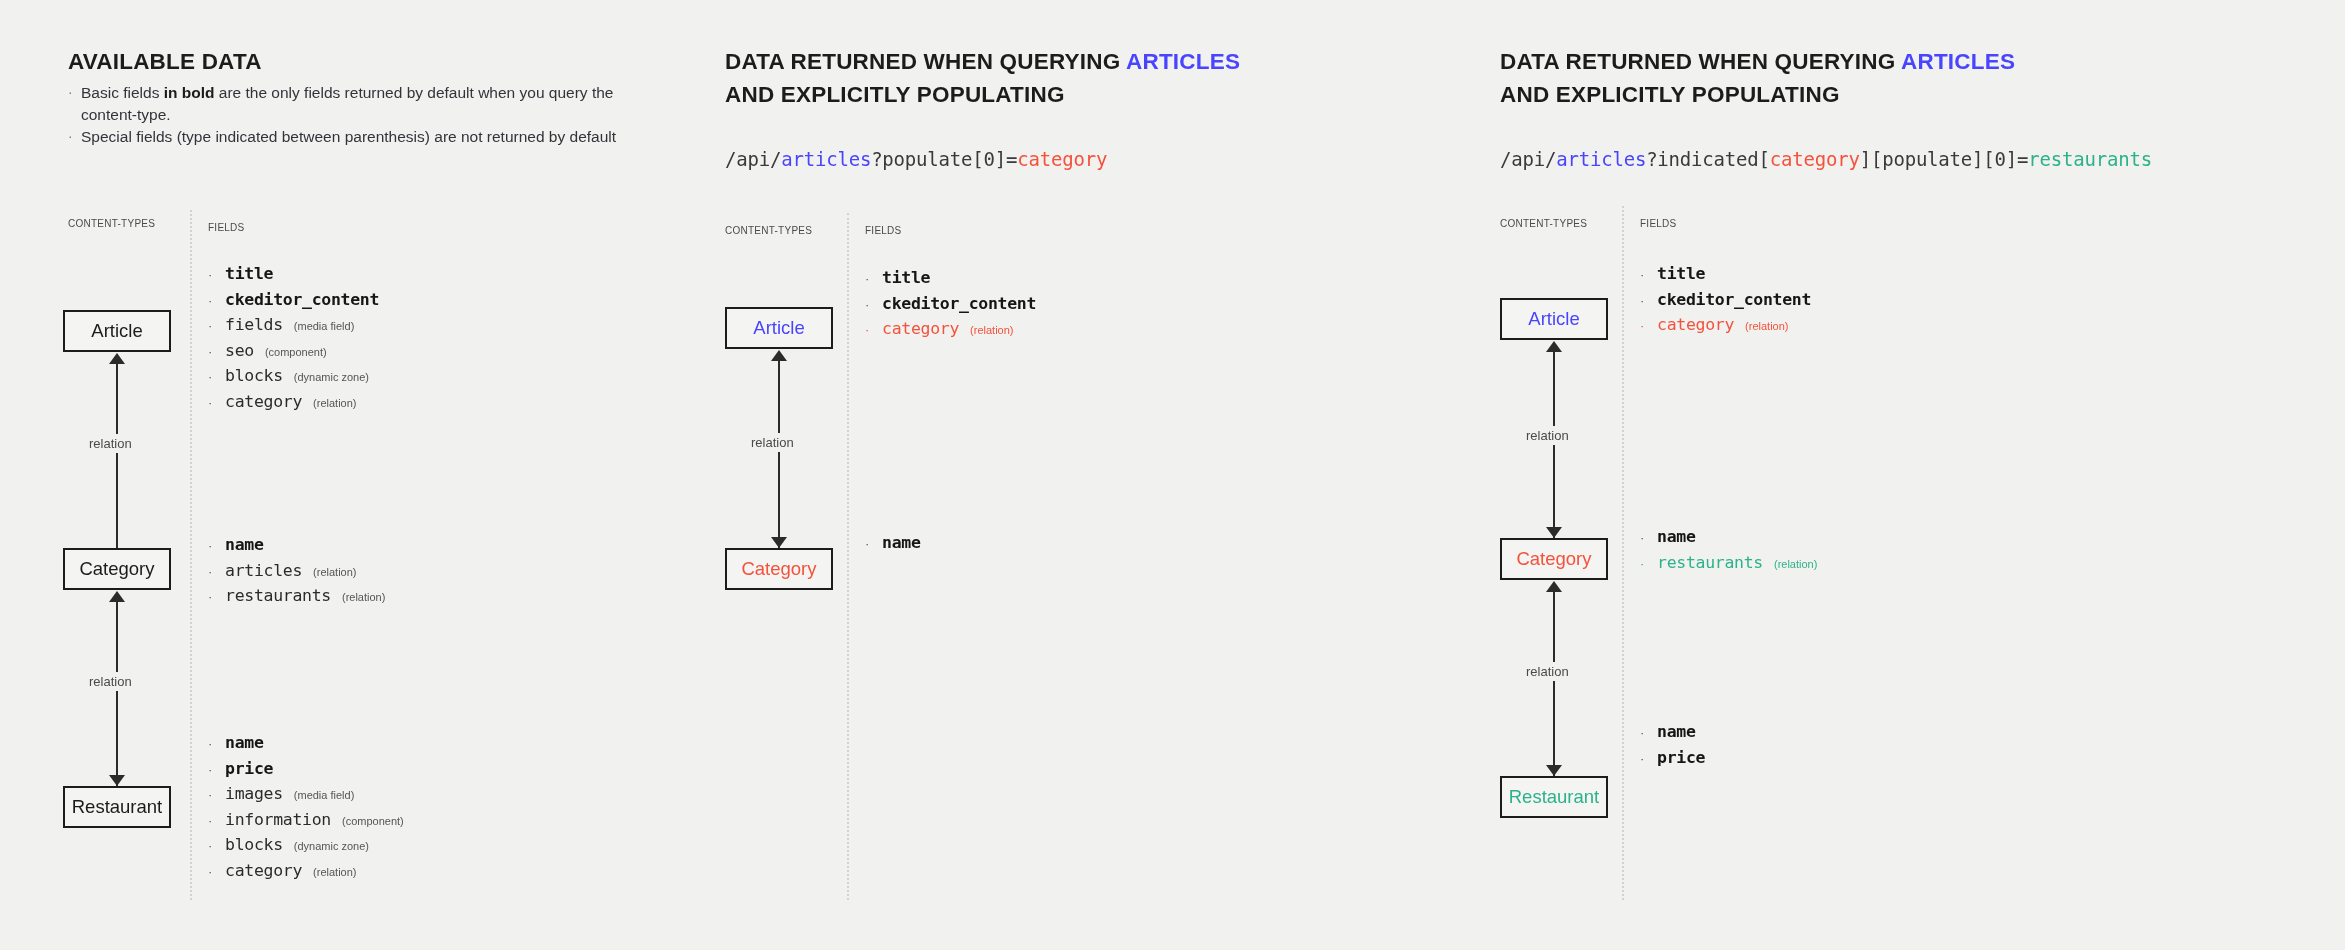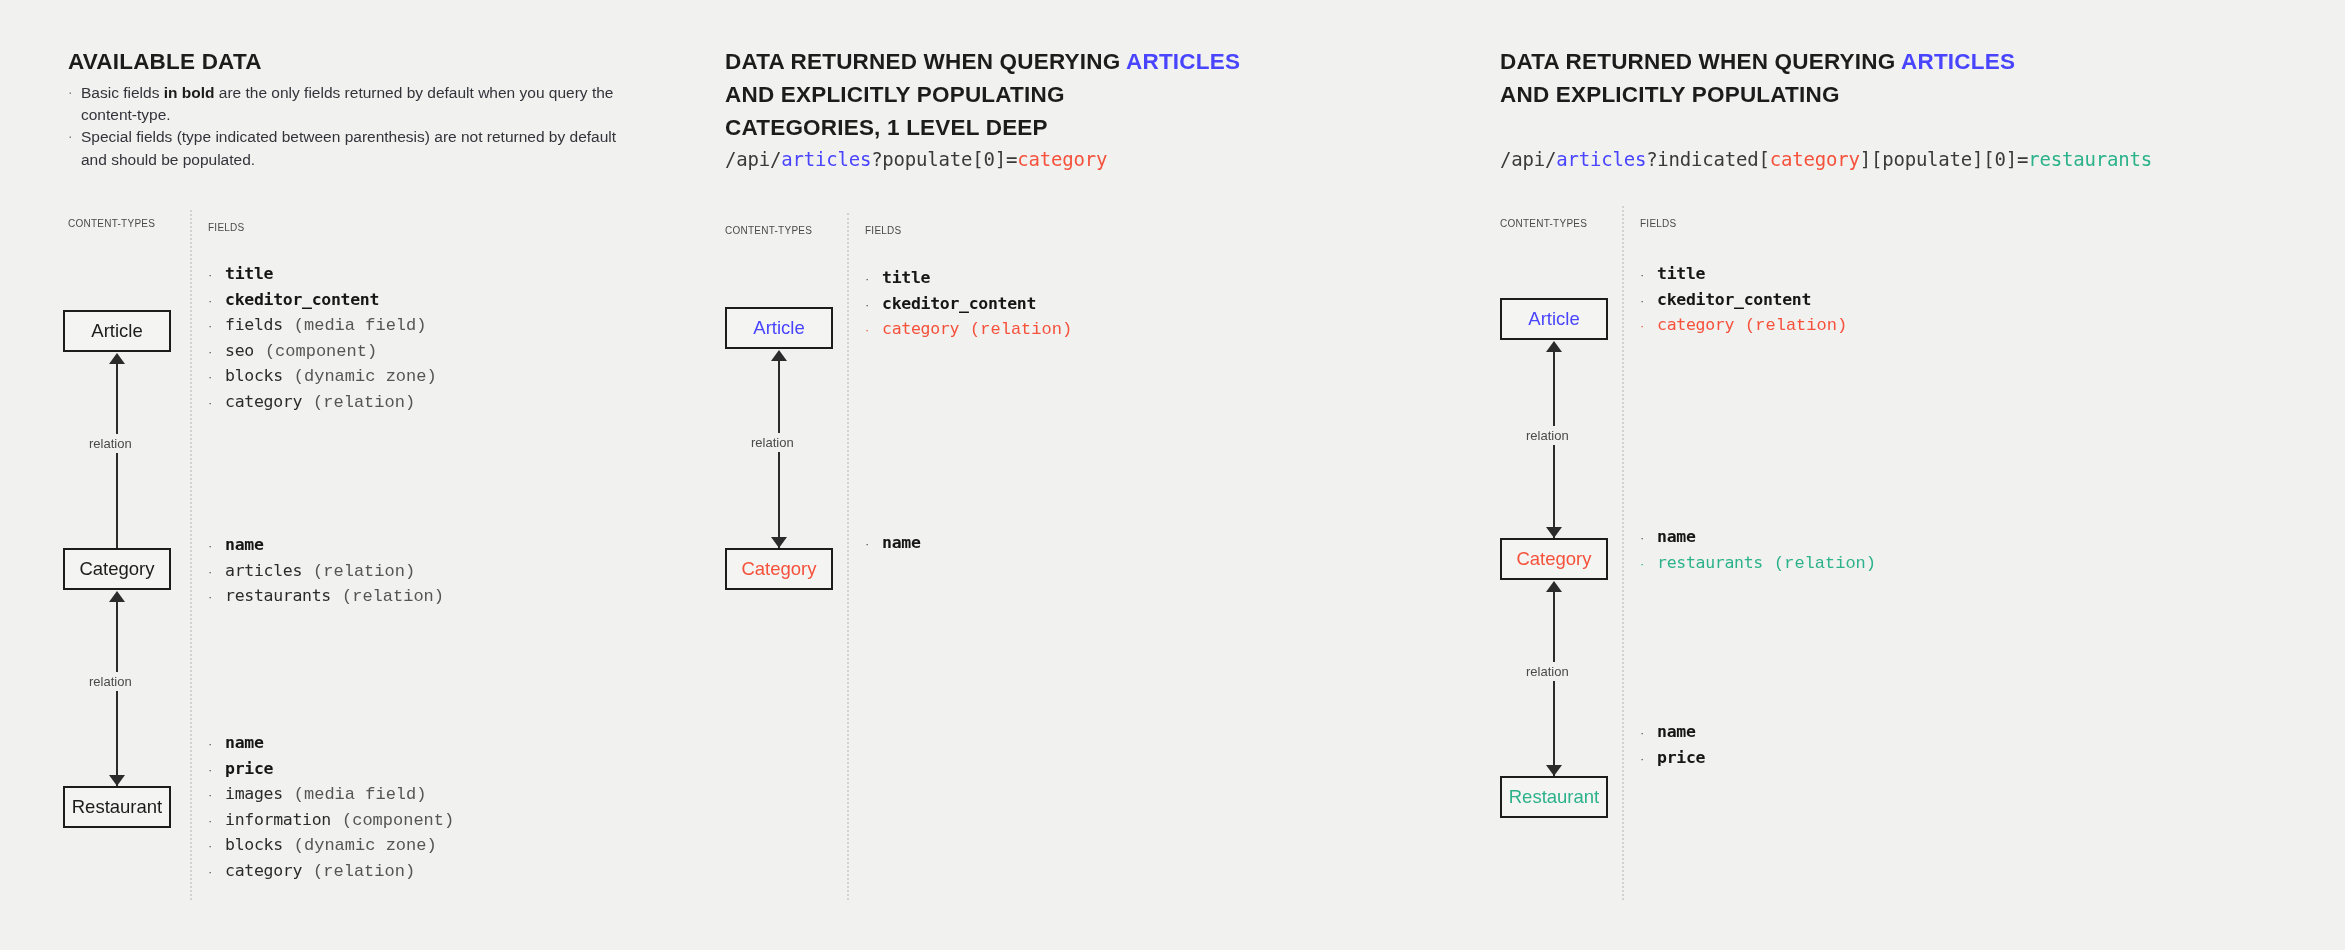--- a/index.html
+++ b/index.html
@@ -123,22 +123,22 @@
     line-height:24.5px;
   }
   .f-name{
     font-family:"DejaVu Sans Mono","Liberation Mono",monospace;
     font-size:16.5px;
     color:#2b2b2b;
     letter-spacing:-.3px;
   }
   .f-row.bold .f-name{font-weight:bold;color:#161616;}
   .f-type{
-    font-family:Liberation Mono, monospace;
-    font-size:17px;
+    font-family:Liberation Sans, sans-serif;
+    font-size:11px;
     color:#555555;
     margin-left:11px;
     text-align:center;
   }
   .f-row.red .bul,.f-row.red .f-name,.f-row.red .f-type{color:#f5513b;}
   .f-row.green .bul,.f-row.green .f-name,.f-row.green .f-type{color:#2cb28a;}
 </style>
 </head>
 <body>
 
@@ -152,24 +152,20 @@
 
     <div class="intro">
         <div class="intro-row">
           <span class="dot">·</span>
           <span class="txt">Basic fields <b>in bold</b> are the only fields returned by default when you query the content-type.</span>
         </div>
         <div class="intro-row">
           <span class="dot">·</span>
           <span class="txt">Special fields (type indicated between parenthesis) are not returned by default</span>
         </div>
-        <div class="intro-row">
-          <span class="dot"></span>
-          <span class="txt">and should be populated.</span>
-        </div>
       </div>
 
     <div class="caption" style="left:68px;top:218px;">CONTENT-TYPES</div>
     <div class="caption" style="left:208px;top:222px;">FIELDS</div>
 
     <div class="divider" style="left:190px;top:210px;height:690px;"></div>
 
     <div class="box" style="left:63px;top:310px;">
       <span>Article</span>
     </div>
@@ -265,21 +261,20 @@
           <span class="f-type">(relation)</span>
         </div>
       </div>
   </div>
 
   <div class="col col-2">
 
     <div class="heading" style="left:0px;top:45px;">
         <div><span>DATA RETURNED WHEN QUERYING </span><span class="hl-blue">ARTICLES</span></div>
         <div><span>AND EXPLICITLY POPULATING</span></div>
-        <div><span>CATEGORIES, 1 LEVEL DEEP</span></div>
       </div>
 
     <div class="api" style="left:0px;top:148px;"><span>/api/</span><span class="t-blue">articles</span><span>?populate[0]=</span><span class="t-red">category</span></div>
 
     <div class="caption" style="left:0px;top:225px;">CONTENT-TYPES</div>
     <div class="caption" style="left:140px;top:225px;">FIELDS</div>
 
     <div class="divider" style="left:122px;top:213px;height:687px;"></div>
 
     <div class="box c-blue" style="left:0px;top:307px;">

